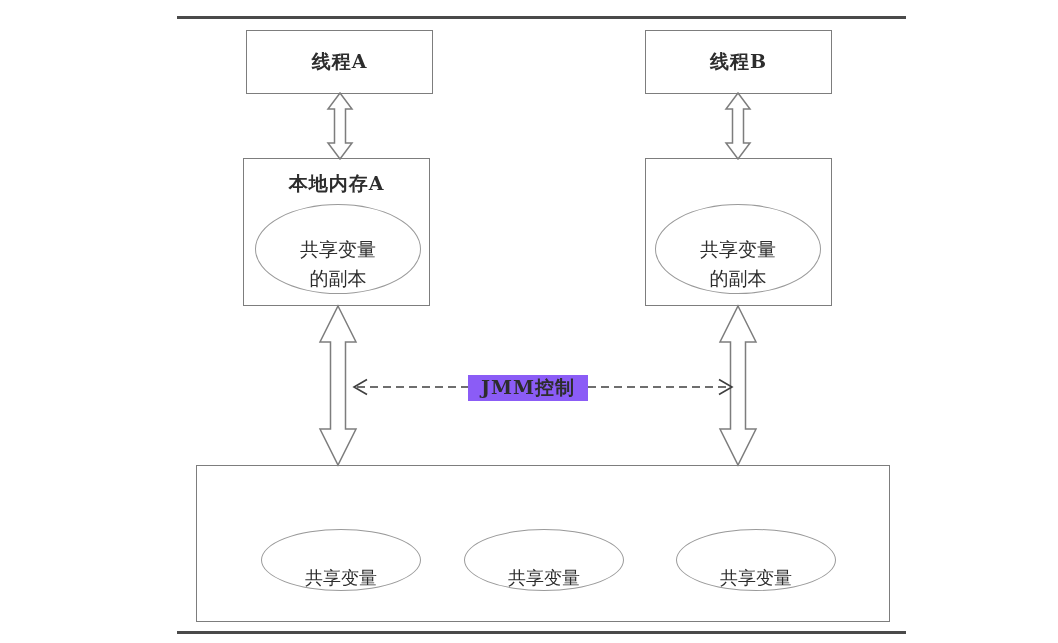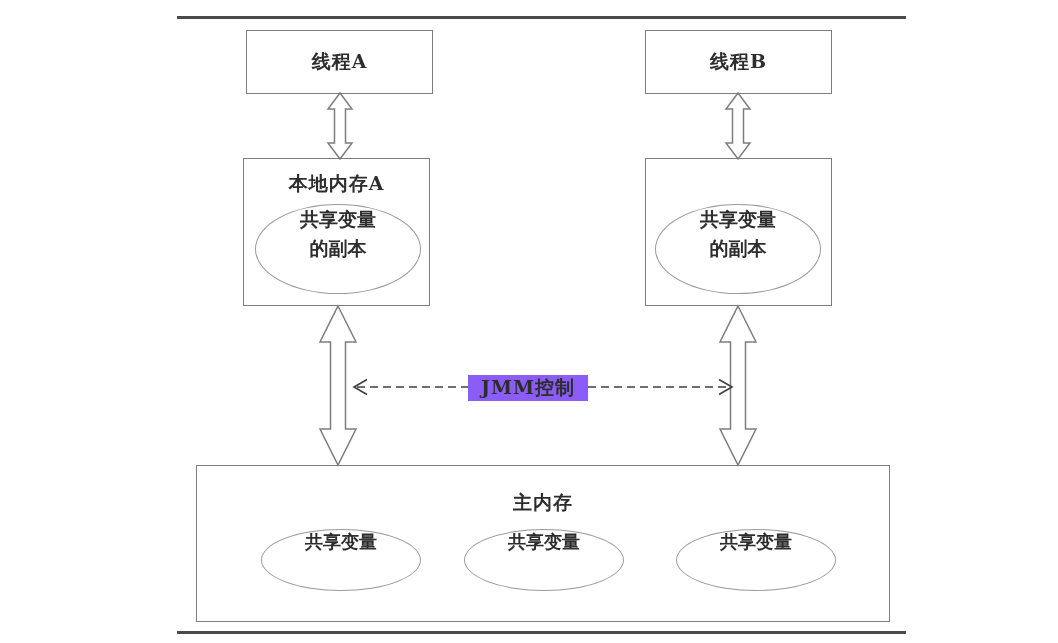--- a/index.html
+++ b/index.html
@@ -60,24 +60,24 @@
   .local-box .node-label { margin-top: 12px; }
 
   .ellipse {
     position: absolute;
     border: 1px solid #9a9a9a;
     border-radius: 50%;
     box-sizing: border-box;
     display: flex;
     flex-direction: column;
     align-items: center;
-    justify-content: flex-start;
+    justify-content: flex-end;
     text-align: center;
     font-size: 19px;
-    font-weight: bold;
+    font-weight: normal;
     background: #ffffff;
   }
   .copy-ellipse {
     left: 11px;
     top: 45px;
     width: 166px;
     height: 90px;
     line-height: 29px;
   }
   .local-b .copy-ellipse { left: 9px; }
@@ -142,21 +142,20 @@
     </div>
   </div>
   <div class="node local-box local-b">
     <div class="ellipse copy-ellipse">
       <span>共享变量</span>
       <span>的副本</span>
     </div>
   </div>
 
   <div class="node main-box">
-    <div class="node-label">主内存</div>
     <div class="ellipse shared-ellipse shared-1">
       <span>共享变量</span>
     </div>
     <div class="ellipse shared-ellipse shared-2">
       <span>共享变量</span>
     </div>
     <div class="ellipse shared-ellipse shared-3">
       <span>共享变量</span>
     </div>
   </div>

